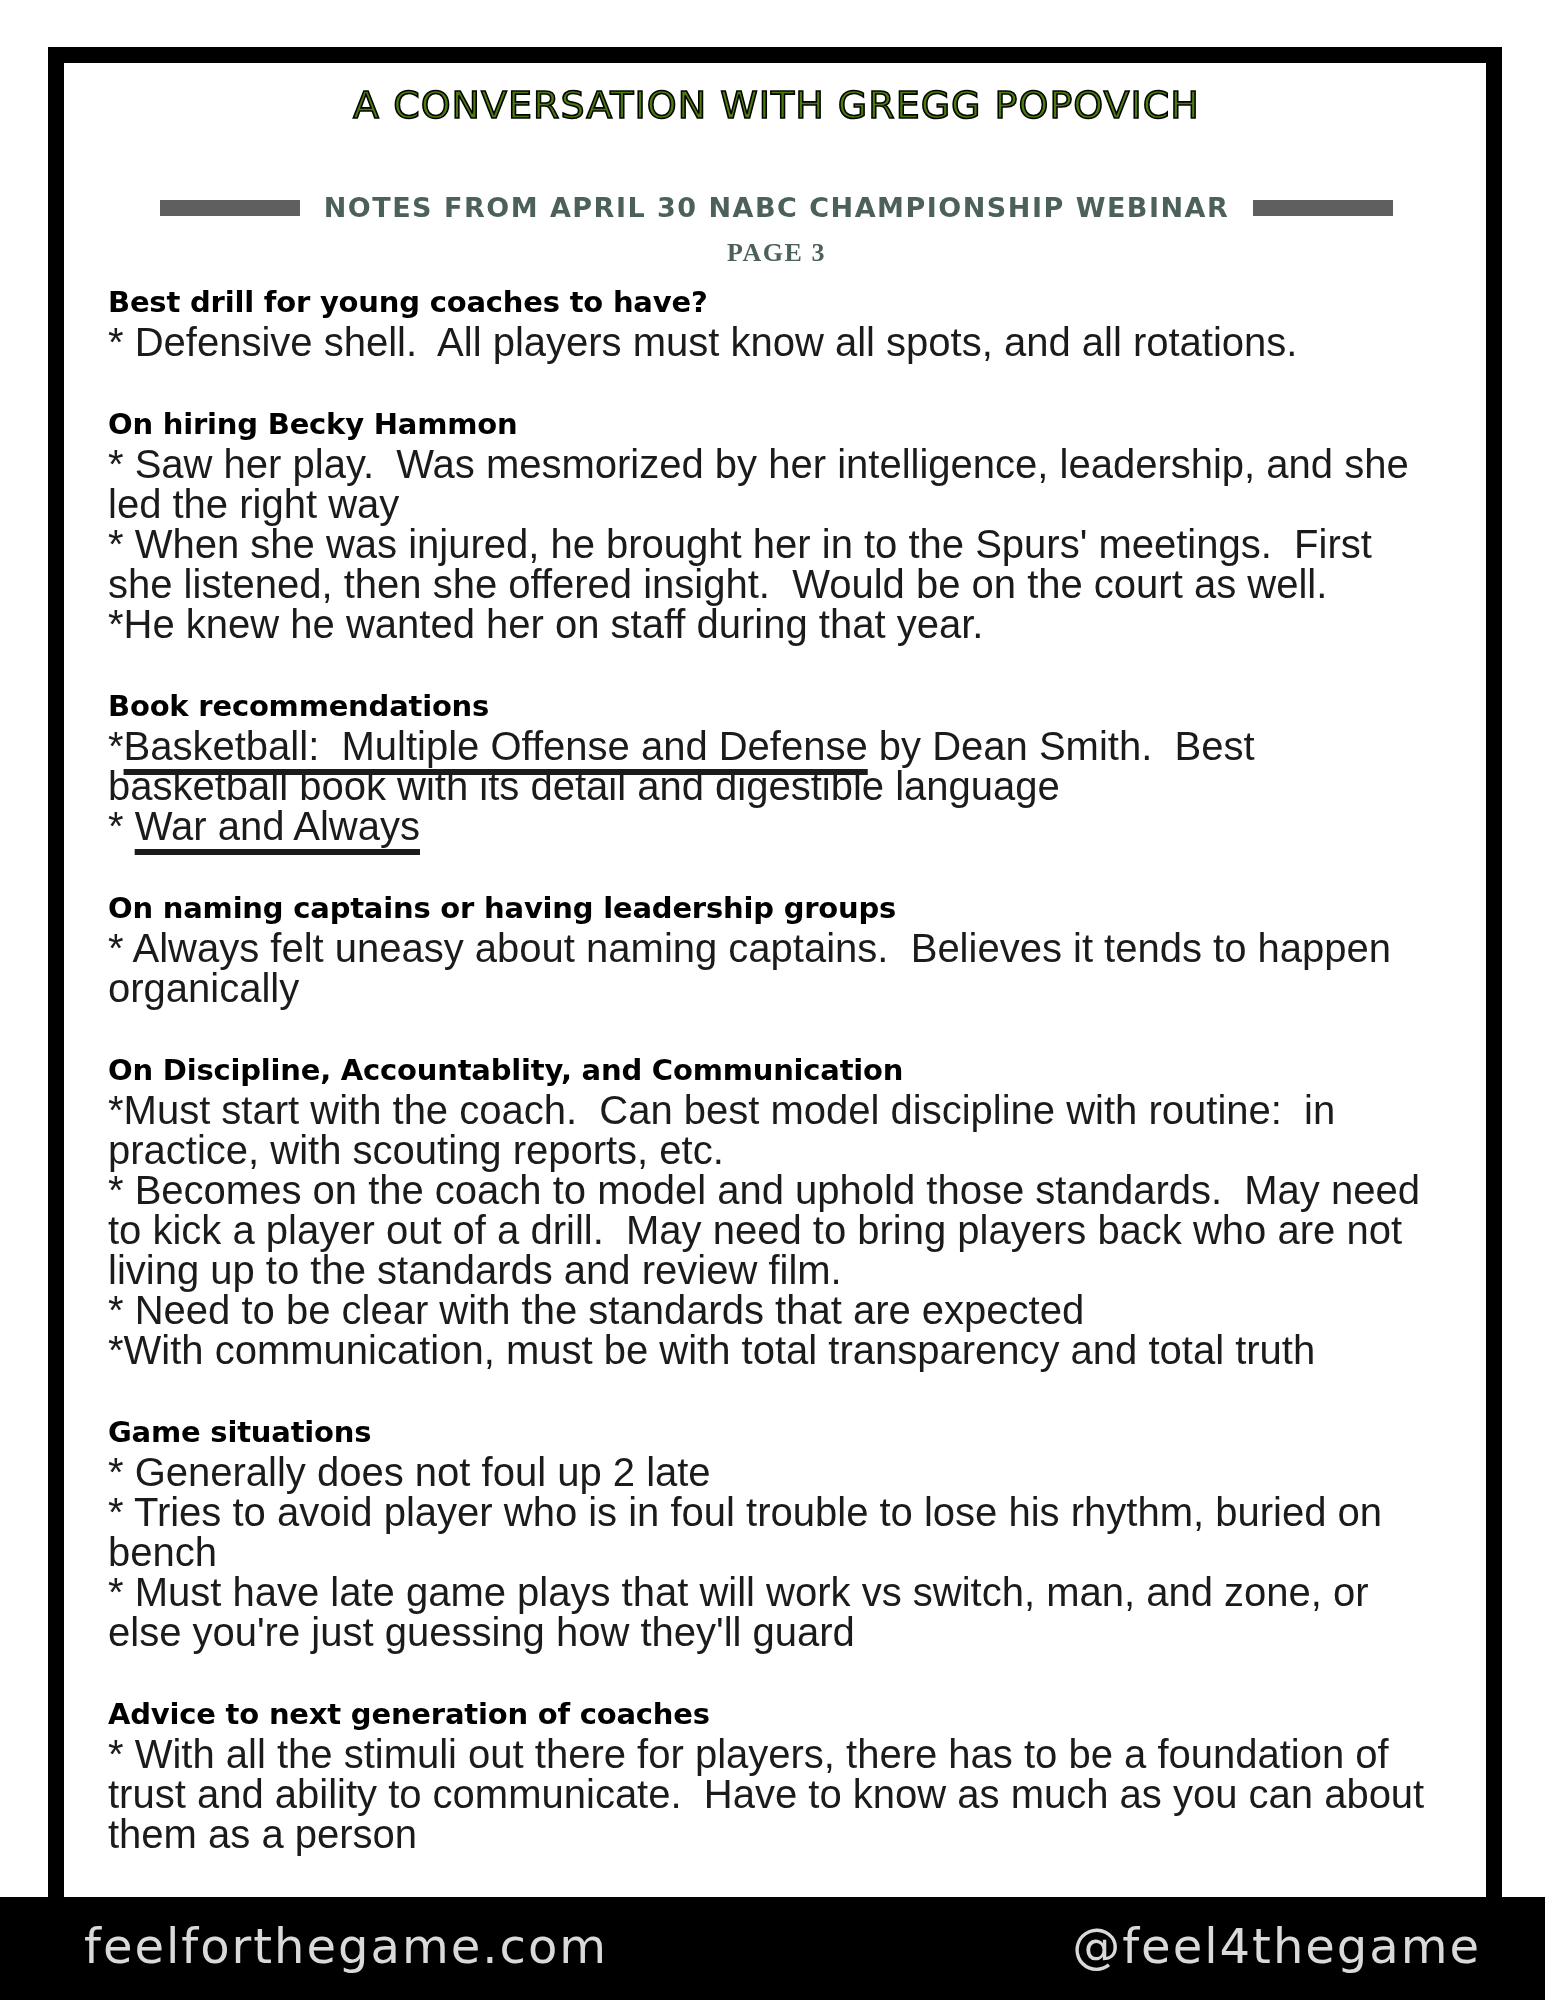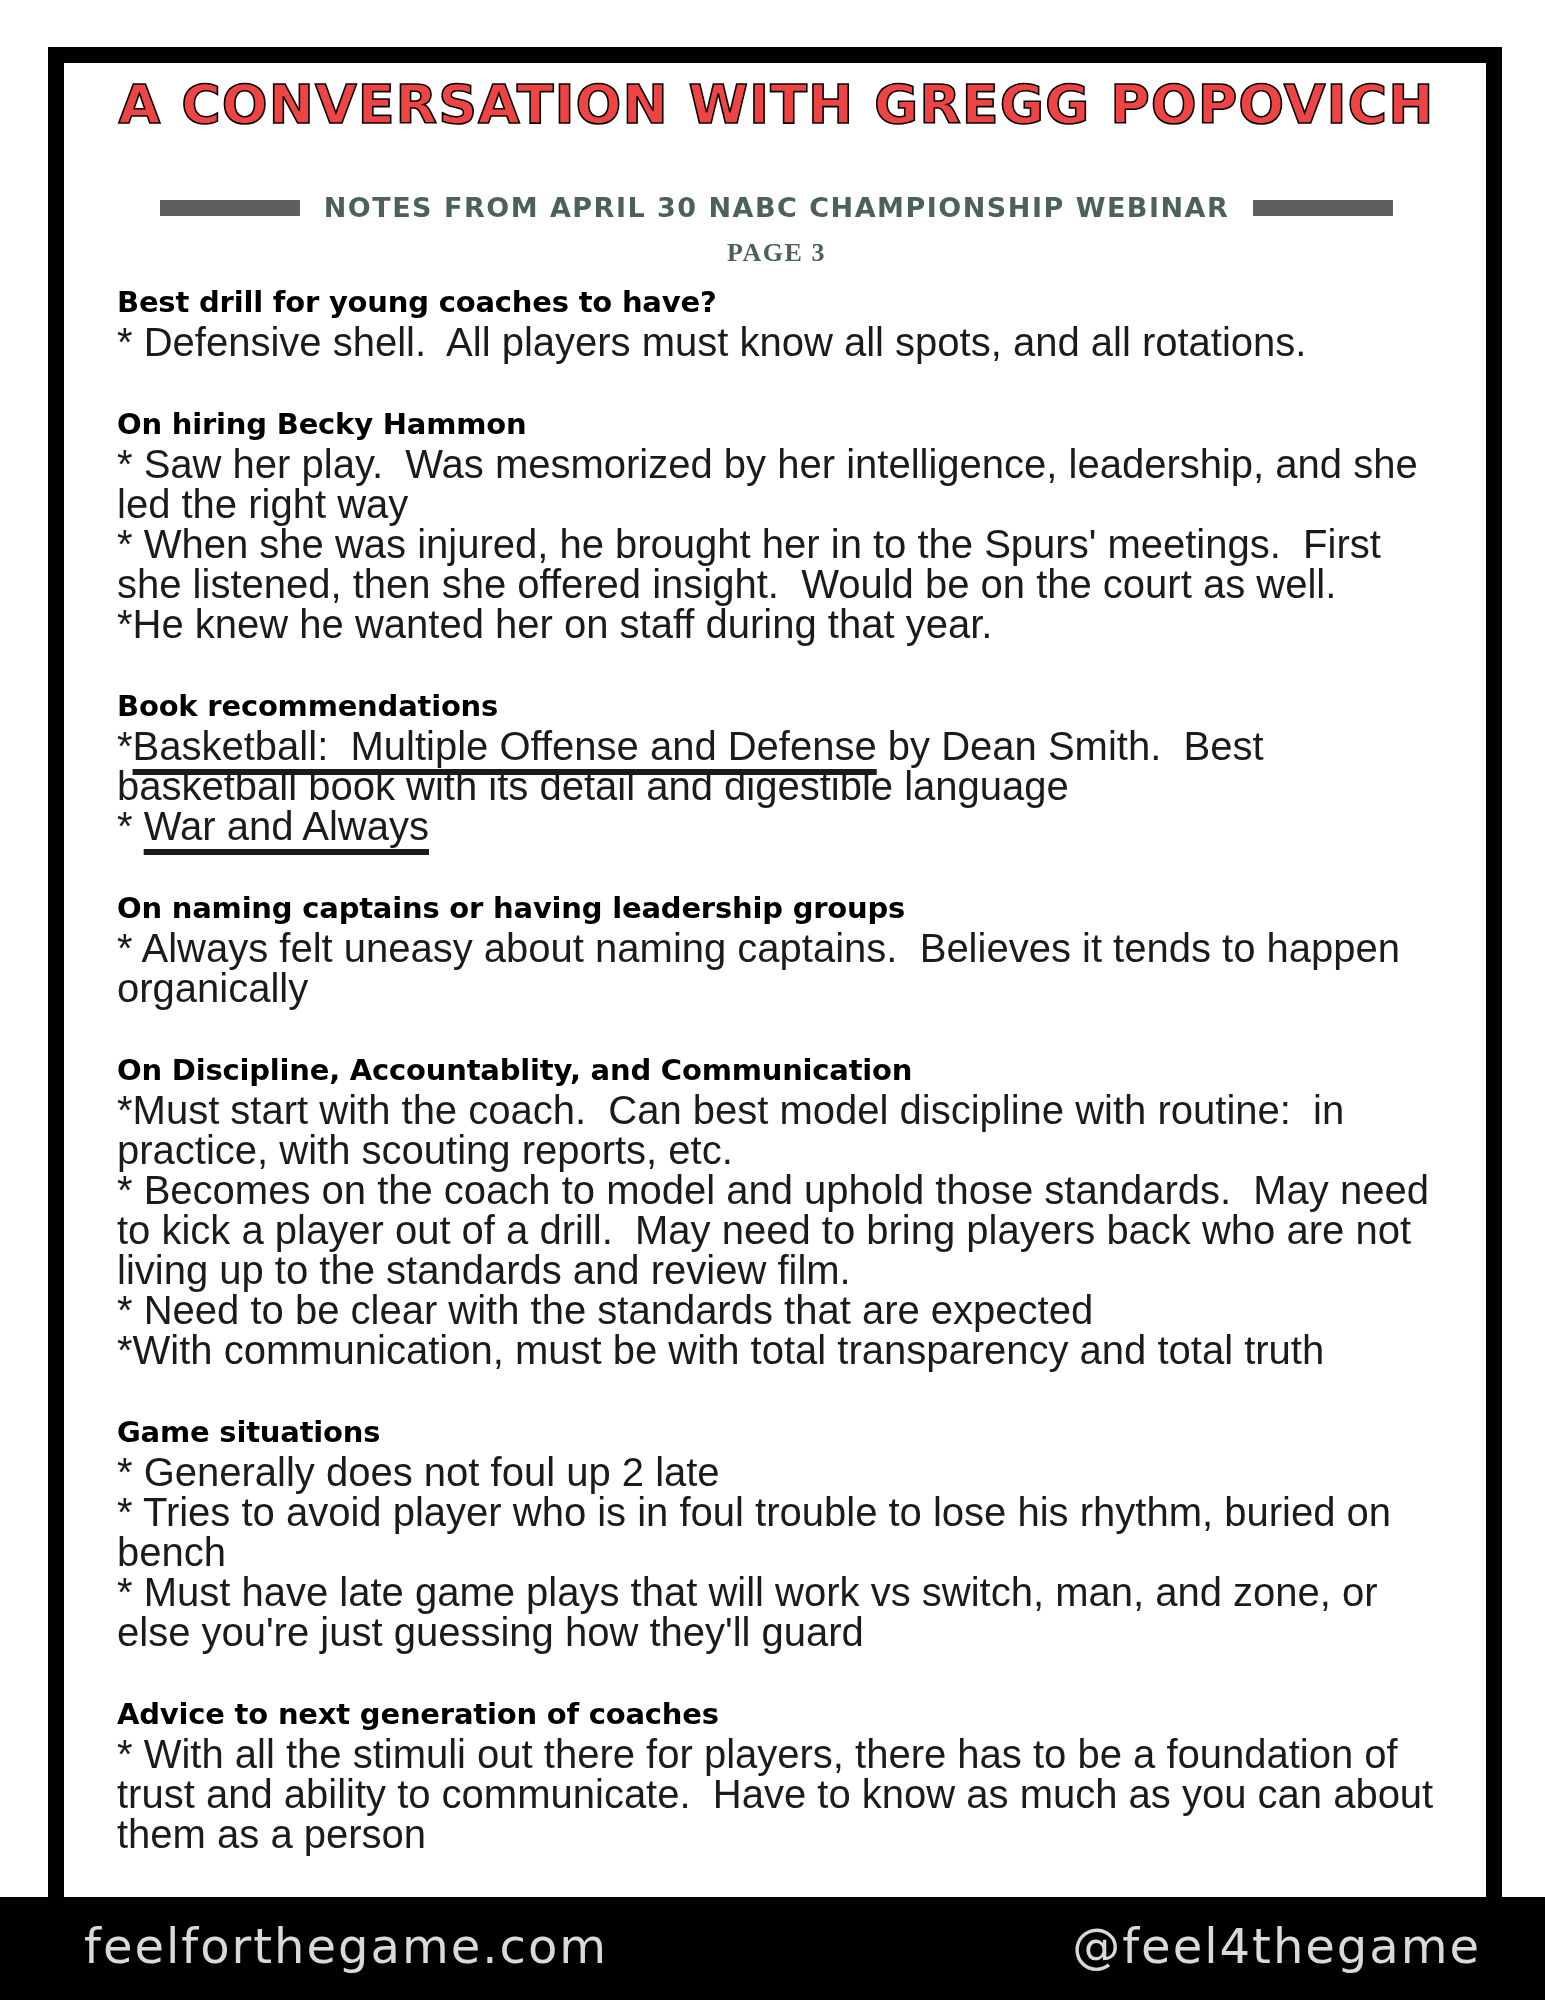--- a/index.html
+++ b/index.html
@@ -25,25 +25,25 @@
   .content {
     position: relative;
     z-index: 2;
     padding: 72px 100px 0 108px;
   }
 
   
   .header { text-align: center; }
   .doc-title {
     font-family: "DejaVu Sans", sans-serif;
-    font-weight: bold;
-    font-size: 54px;
+    font-weight: normal;
+    font-size: 38px;
     line-height: 66px;
     letter-spacing: 1px;
-    color: #ef4444;
+    color: #4d7c0f;
     -webkit-text-stroke: 1.6px #000;
     white-space: nowrap;
   }
   .subtitle-row {
     margin-top: 52px;
     display: flex;
     align-items: center;
     justify-content: center;
     gap: 24px;
   }
@@ -66,21 +66,21 @@
     font-family: Liberation Serif, serif;
     font-weight: bold;
     font-size: 26px;
     line-height: 30px;
     letter-spacing: 1.5px;
     color: #4d615c;
   }
 
   
   .notes { text-align: left; }
-  section { margin-top: 42px; margin-left: 9px; }
+  section { margin-top: 42px; }
   section.first { margin-top: 14px; }
   h2 {
     font-family: "DejaVu Sans", sans-serif;
     font-weight: bold;
     font-size: 29px;
     line-height: 40px;
     color: #000;
     letter-spacing: -0.2px;
   }
   .item {

